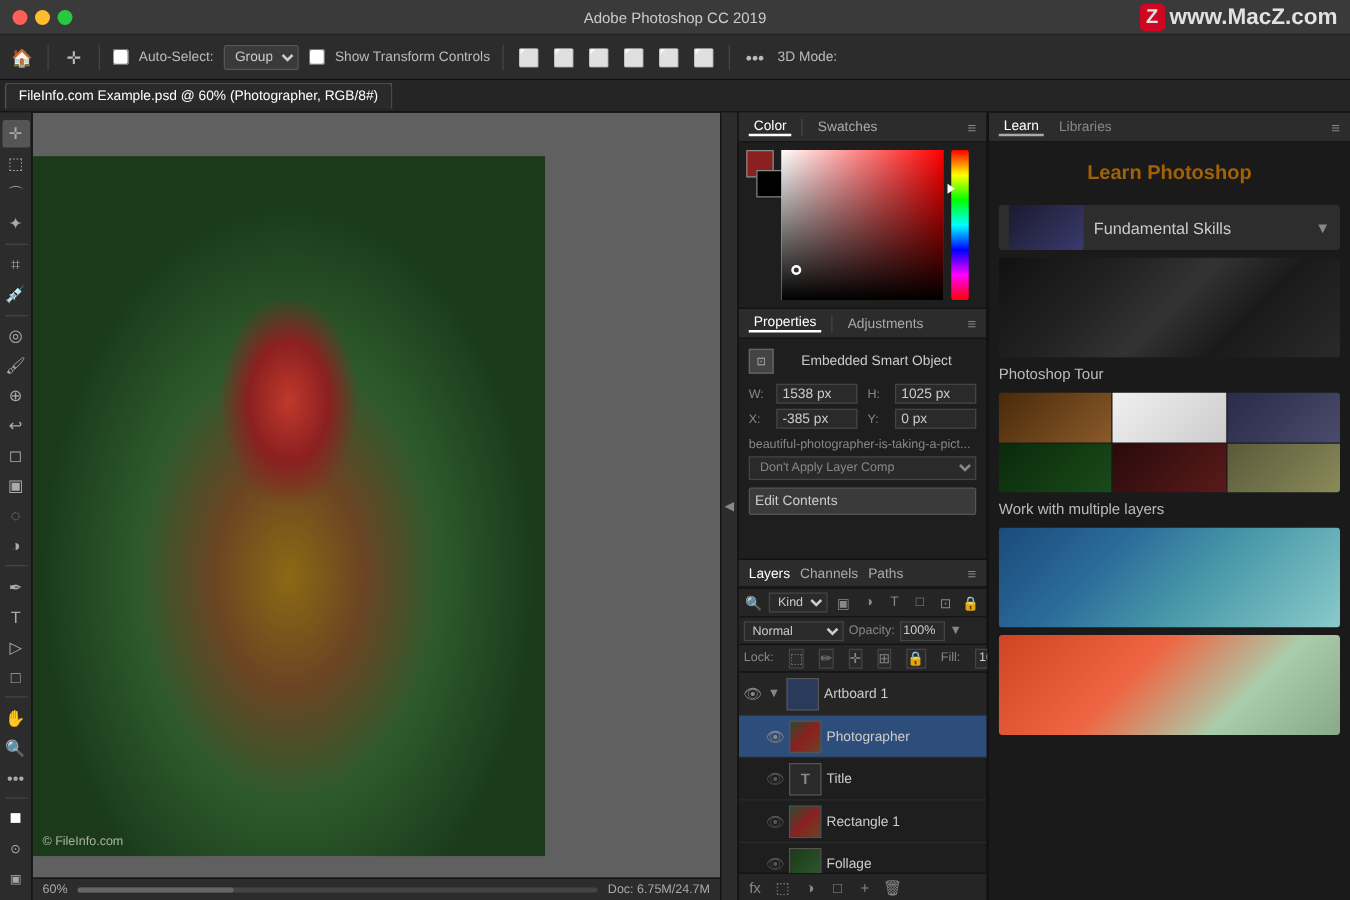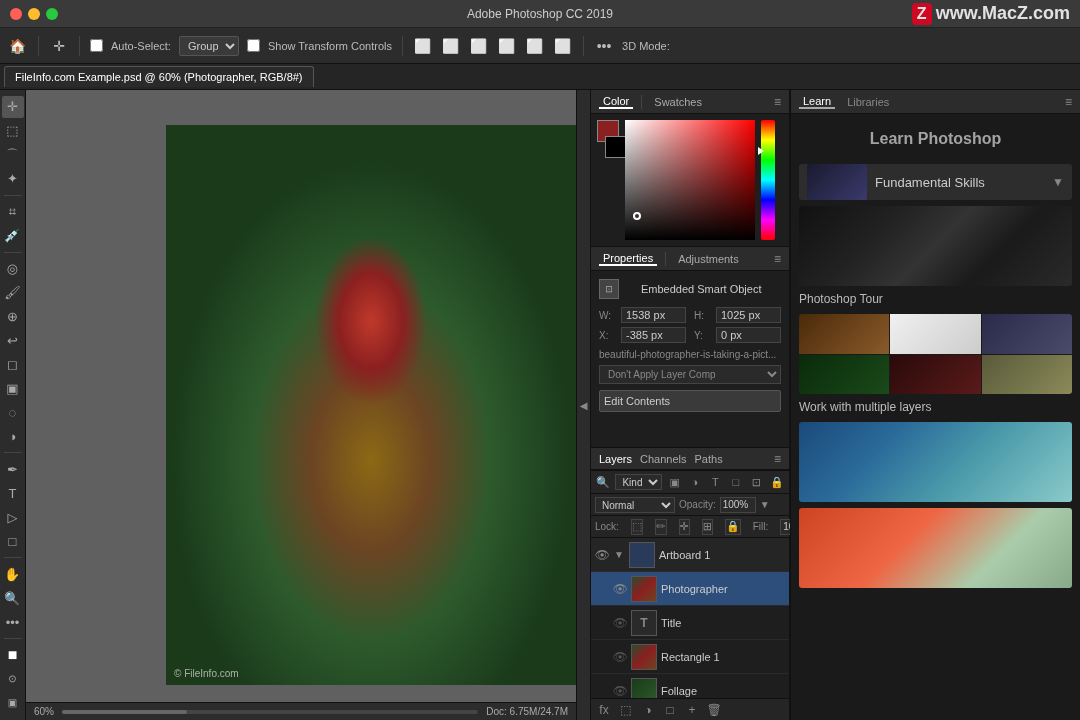--- a/index.html
+++ b/index.html
@@ -47,21 +47,21 @@
       border-right: 1px solid #111; gap: 2px;
     }
     .tool-icon { width: 22px; height: 22px; display: flex; align-items: center; justify-content: center; color: #aaa; font-size: 13px; cursor: pointer; border-radius: 2px; }
     .tool-icon.active { background: #555; }
     .tool-sep { width: 18px; height: 1px; background: #444; margin: 3px 0; }
 
     
     #canvas-area {
       flex: 1; background: #606060; position: relative; overflow: hidden;
     }
-    #canvas-bg { position: absolute; inset: 0; display: flex; align-items: center; justify-content: flex-end; }
+    #canvas-bg { position: absolute; inset: 0; display: flex; align-items: center; justify-content: flex-start; }
     #artboard-label { position: absolute; top: 8px; left: 8px; font-size: 11px; color: #ddd; }
     #canvas-image {
       width: 410px; height: 560px; background: linear-gradient(160deg, #2d4a2d 0%, #1a3a1a 30%, #8b2020 50%, #c0392b 60%, #3a5a3a 80%, #1a2a1a 100%);
       position: relative; overflow: hidden;
     }
     
     .photo-sim {
       width: 100%; height: 100%;
       background: 
         radial-gradient(ellipse 80px 120px at 50% 35%, #c0392b 0%, #8b2020 40%, transparent 70%),
@@ -142,21 +142,21 @@
     .layer-indent { width: 14px; }
 
     
     #learn-panel { width: 290px; background: #1a1a1a; border-left: 1px solid #111; display: flex; flex-direction: column; overflow: hidden; }
     #learn-header { height: 24px; background: #2c2c2c; display: flex; align-items: center; padding: 0 8px; gap: 8px; border-bottom: 1px solid #111; }
     .learn-tab { font-size: 11px; cursor: pointer; padding: 0 4px; }
     .learn-tab.active { color: #fff; border-bottom: 2px solid #aaa; }
     .learn-tab.inactive { color: #888; }
     #learn-body { flex: 1; overflow-y: auto; padding: 0; }
     .learn-hero { text-align: center; padding: 16px 12px 10px; }
-    .learn-hero-title { font-size: 16px; font-weight: 600; color: #a3a3a3; margin-bottom: 6px; }
+    .learn-hero-title { font-size: 16px; font-weight: 600; color: #a16207; margin-bottom: 6px; }
     .learn-hero-sub { font-size: 11px; color: #aaa; line-height: 1.4; }
     .learn-section { padding: 0 8px 8px; }
     .learn-section-header { height: 36px; background: #2d2d2d; border-radius: 3px; display: flex; align-items: center; padding: 0 8px; cursor: pointer; margin-bottom: 6px; }
     .learn-section-title { font-size: 13px; color: #ccc; flex: 1; }
     .learn-section-chevron { font-size: 12px; color: #888; }
     .learn-section-thumb { width: 60px; height: 36px; border-radius: 2px; overflow: hidden; margin-right: 8px; }
     .tutorial-item { display: flex; flex-direction: column; gap: 4px; margin-bottom: 6px; cursor: pointer; }
     .tutorial-thumb { width: 100%; height: 80px; border-radius: 3px; overflow: hidden; position: relative; }
     .tutorial-label { font-size: 12px; color: #bbb; padding: 2px 0; }
 

